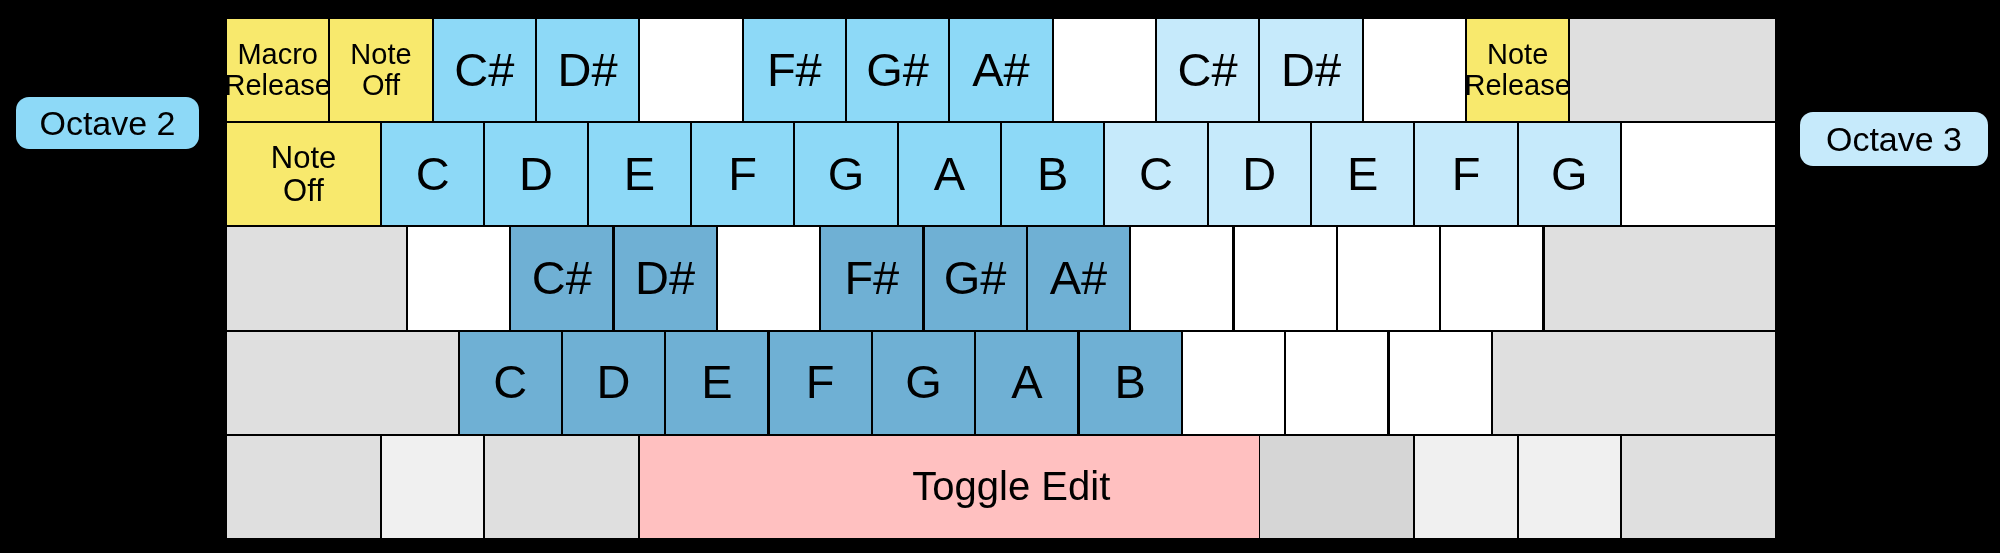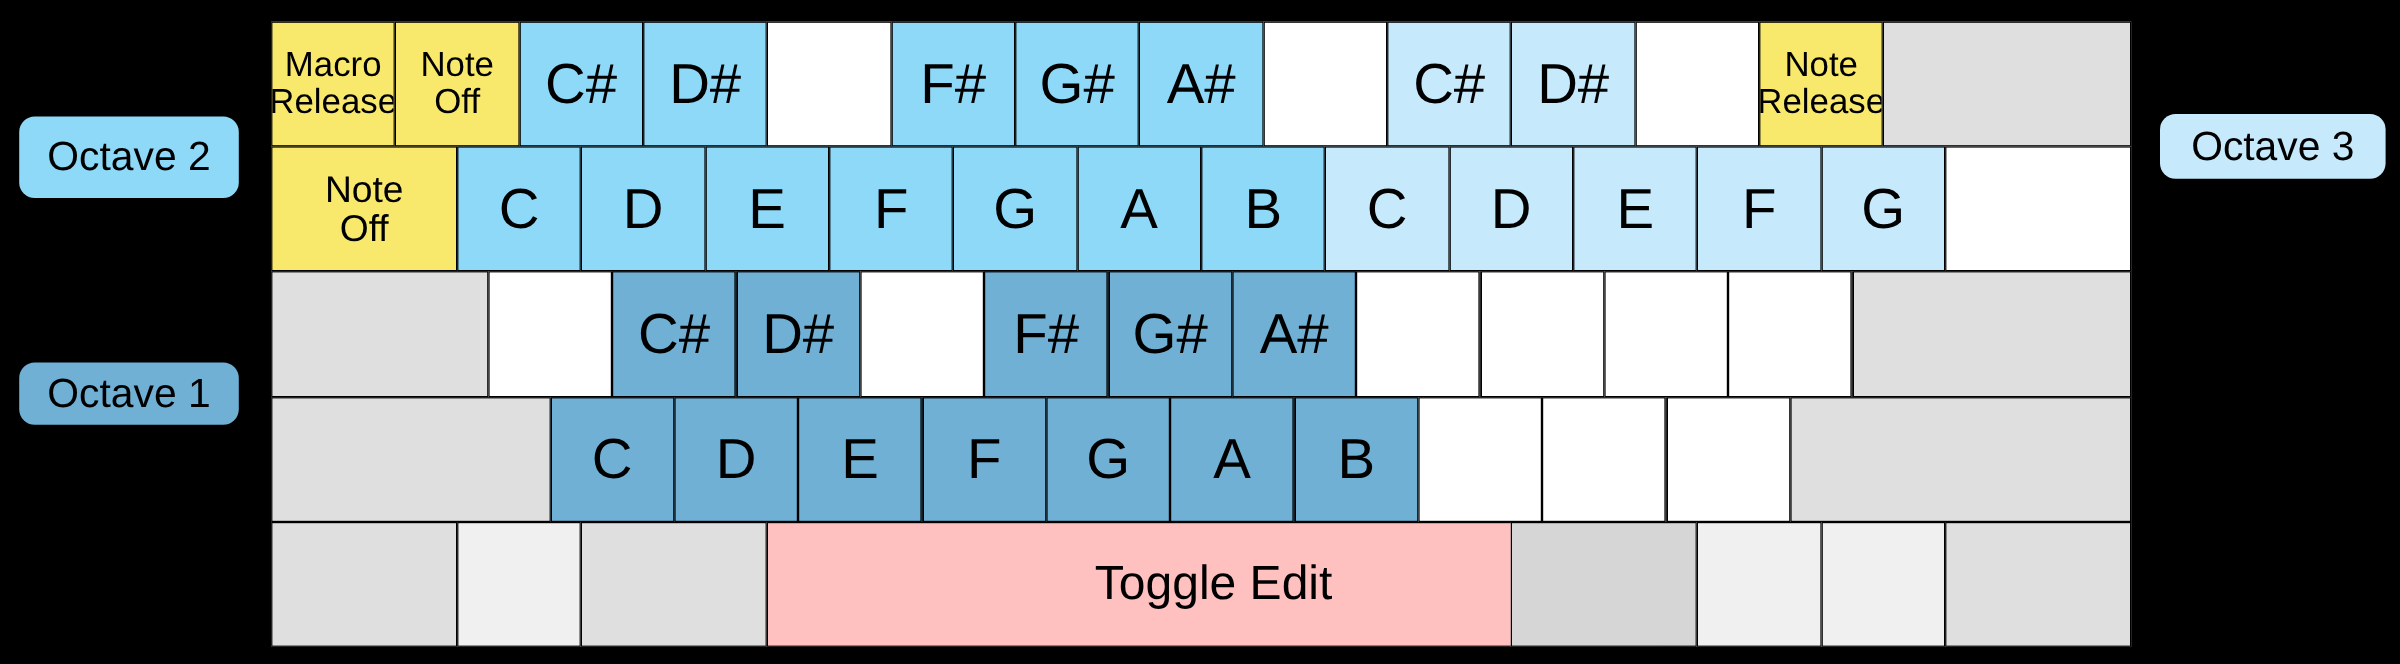--- a/index.html
+++ b/index.html
@@ -38,23 +38,23 @@
   .pill {
     position: absolute;
     box-sizing: border-box;
     border-radius: 13px;
     display: flex;
     justify-content: center;
     align-items: center;
     color: #000;
     font-size: 34px;
   }
-  #pill-octave2 { left: 16px;   top: 97px;  width: 183px; height: 68px; }
+  #pill-octave2 { left: 16px;   top: 97px;  width: 183px; height: 52px; }
   #pill-octave1 { left: 16px;   top: 302px; width: 183px; height: 52px; }
-  #pill-octave3 { left: 1800px; top: 95px;  width: 188px; height: 54px; }
+  #pill-octave3 { left: 1800px; top: 112px;  width: 188px; height: 54px; }
 </style>
 </head>
 <body>
 
 <div class="canvas">
   <div id="keyboard">
       <div class="key t-xs" style="left: 0px; top: 0px; width: 103.33px; height: 104.2px; background: rgb(248, 233, 109);">
         <div>Macro</div>
         <div>Release</div>
       </div>
@@ -186,15 +186,14 @@
       <div class="key" style="left: 258.33px; top: 416.8px; width: 155px; height: 104.2px; background: rgb(223, 223, 223);"></div>
       <div class="key t-lg" style="left: 413.33px; top: 416.8px; width: 744px; height: 104.2px; background: rgb(255, 192, 192);">
         <div>Toggle Edit</div>
       </div>
       <div class="key" style="left: 1033.33px; top: 416.8px; width: 155px; height: 104.2px; background: rgb(214, 214, 214);"></div>
       <div class="key" style="left: 1188.33px; top: 416.8px; width: 103.33px; height: 104.2px; background: rgb(240, 240, 240);"></div>
       <div class="key" style="left: 1291.67px; top: 416.8px; width: 103.33px; height: 104.2px; background: rgb(240, 240, 240);"></div>
       <div class="key" style="left: 1395px; top: 416.8px; width: 155px; height: 104.2px; background: rgb(223, 223, 223);"></div>
     </div>
   <div class="pill" id="pill-octave2" style="background: rgb(141, 217, 247);">Octave 2</div>
-  <div class="pill" id="pill-octave1" style="background: rgb(111, 176, 212);">Octave 1</div>
   <div class="pill" id="pill-octave3" style="background: rgb(198, 234, 251);">Octave 3</div>
 </div>
 
 </body></html>

